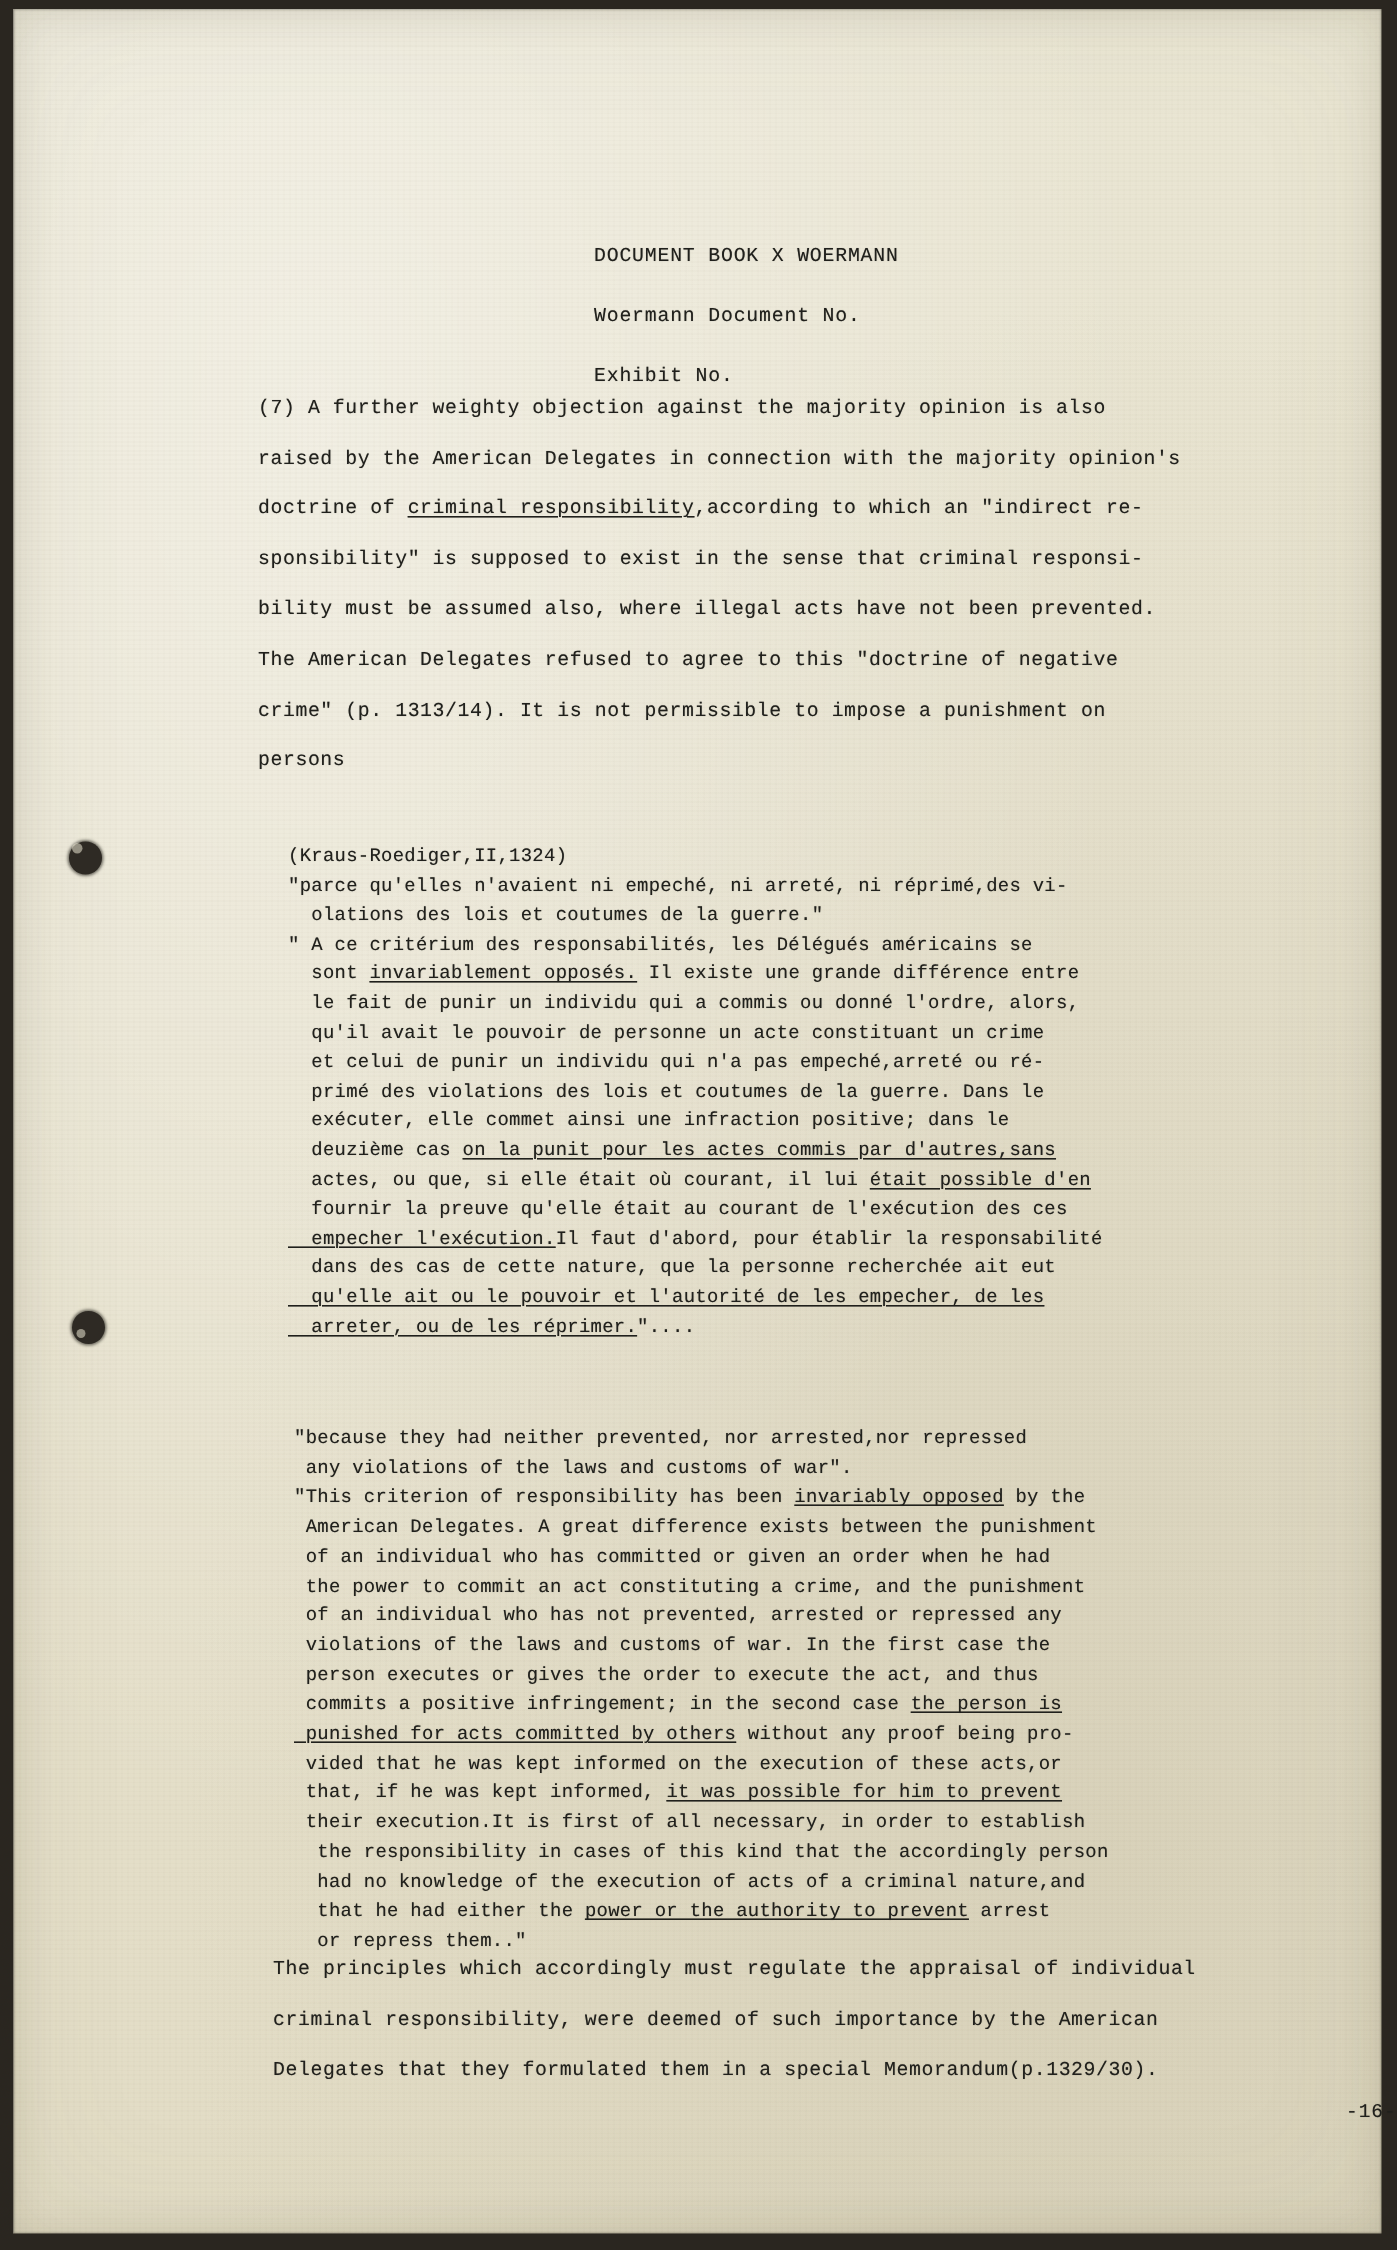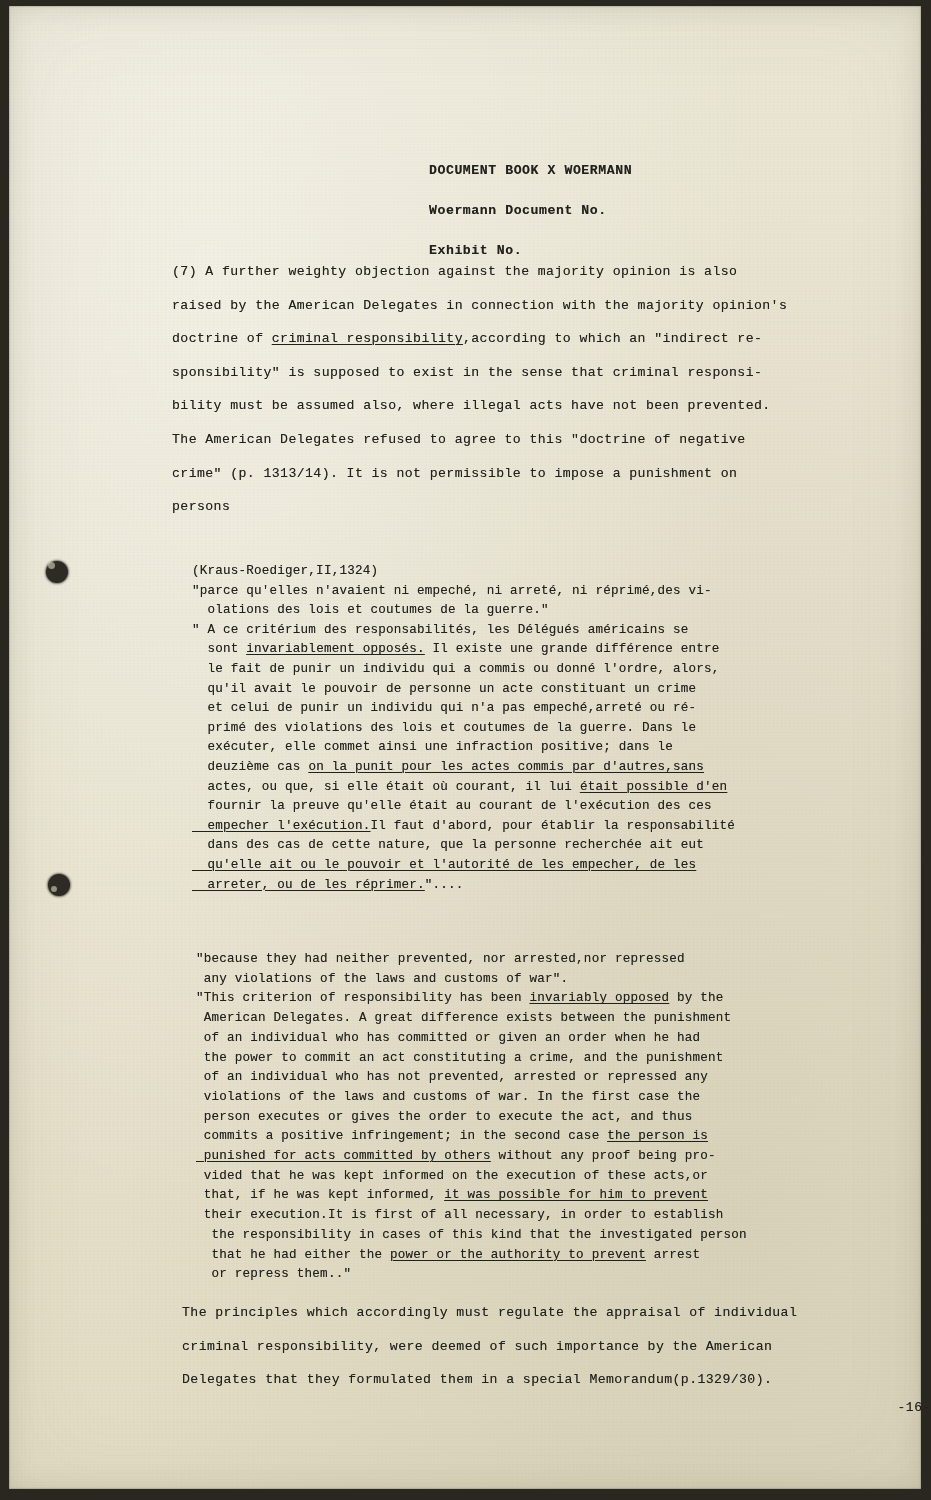--- a/index.html
+++ b/index.html
@@ -74,27 +74,26 @@
   .punch.p2::after { left: 3px; top: 12px; width: 6px; height: 6px; }
 
   
   .ink {
     color: #20201c;
     text-shadow: 0 0 .6px rgba(40,38,30,.45);
   }
 
   .header {
     position: absolute;
-    left: 429px;
+    left: 396px;
     top: 141px;
     font-size: 13.2px;
     line-height: 20px;
     letter-spacing: .55px;
     white-space: pre;
-    font-weight: bold;
   }
 
   .body-block {
     position: absolute;
     left: 172px;
     top: 255px;
     width: 720px;
     font-size: 13.2px;
     letter-spacing: .4px;
   }
@@ -208,21 +207,22 @@
     <div class="ln"> of an individual who has committed or given an order when he had</div>
     <div class="ln"> the power to commit an act constituting a crime, and the punishment</div>
     <div class="ln"> of an individual who has not prevented, arrested or repressed any</div>
     <div class="ln"> violations of the laws and customs of war. In the first case the</div>
     <div class="ln"> person executes or gives the order to execute the act, and thus</div>
     <div class="ln"><span> commits a positive infringement; in the second case </span><span class="u">the person is</span></div>
     <div class="ln"><span class="u"> punished for acts committed by others</span><span> without any proof being pro-</span></div>
     <div class="ln"> vided that he was kept informed on the execution of these acts,or</div>
     <div class="ln"><span> that, if he was kept informed, </span><span class="u">it was possible for him to prevent</span></div>
     <div class="ln"><span> their execution.</span><span>It is first of all necessary, in order to establish</span></div>
-    <div class="ln">  the responsibility in cases of this kind that the investigated person</div>
+    <div class="ln">  the responsibility in cases of this kind that the accordingly person</div>
+    <div class="ln">  had no knowledge of the execution of acts of a criminal nature,and</div>
     <div class="ln"><span>  that he had either the </span><span class="u">power or the authority to prevent</span><span> arrest</span></div>
     <div class="ln">  or repress them.."</div>
   </div>
 
   <div class="closing ink">
     <div class="ln">The principles which accordingly must regulate the appraisal of individual</div>
     <div class="ln">criminal responsibility, were deemed of such importance by the American</div>
     <div class="ln">Delegates that they formulated them in a special Memorandum(p.1329/30).</div>
   </div>
 

